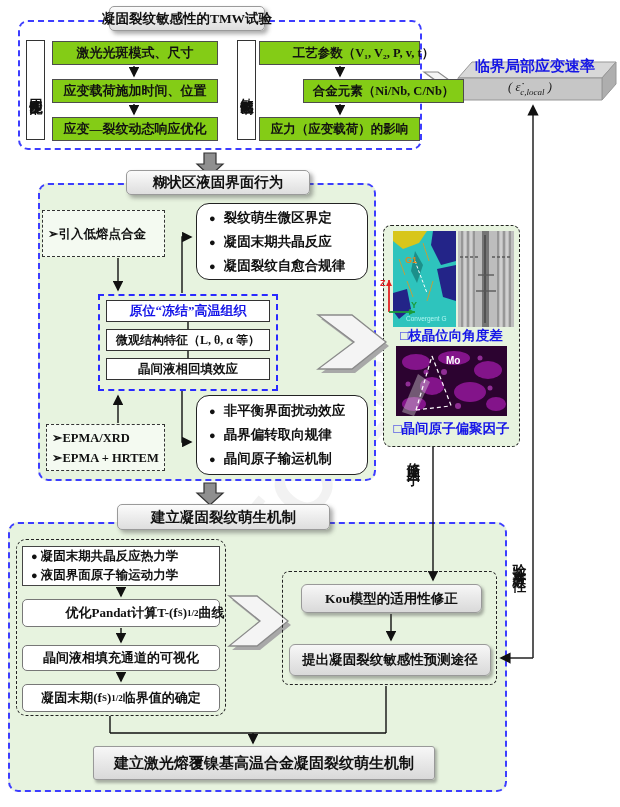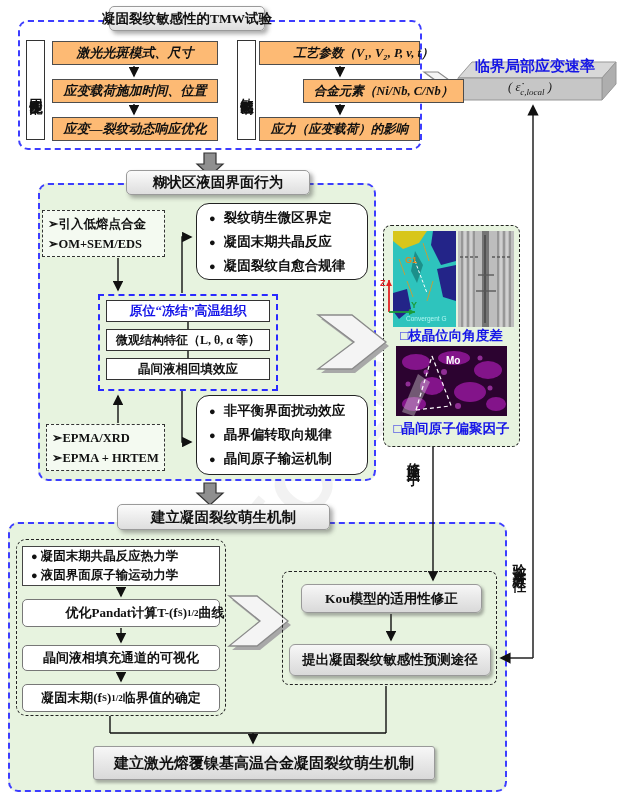--- a/index.html
+++ b/index.html
@@ -11,23 +11,23 @@
   .abs{position:absolute;}
   .sec{position:absolute;border:2px dashed #3d3dff;border-radius:10px;z-index:1;box-sizing:border-box;}
   .gray-title{
     position:absolute;background:linear-gradient(180deg,#fbfbfb,#dedede);
     border:1px solid #9a9a9a;border-radius:5px;
     box-shadow:3px 3px 4px rgba(70,70,70,.45);
     display:flex;align-items:center;justify-content:center;
     font-weight:bold;z-index:3;box-sizing:border-box;white-space:nowrap;
   }
   .gbox{
-    position:absolute;background:#fdba74;border:1.5px solid #4d4d4d;
+    position:absolute;background:#84cc16;border:1.5px solid #4d4d4d;
     display:flex;align-items:center;justify-content:center;
-    font-size:13px;font-weight:bold;z-index:3;box-sizing:border-box;white-space:nowrap;font-style:italic;
+    font-size:13px;font-weight:bold;z-index:3;box-sizing:border-box;white-space:nowrap;
   }
   .vlabel{
     position:absolute;background:#fff;border:1.5px solid #333;
     display:flex;align-items:center;justify-content:center;
     font-weight:bold;font-size:13px;z-index:3;box-sizing:border-box;
   }
   .vlabel span{writing-mode:vertical-rl;text-orientation:upright;letter-spacing:1px;}
   .dashbox{
     position:absolute;border:1.5px dashed #333;background:rgba(255,255,255,.55);
     z-index:3;font-weight:bold;font-size:12.5px;display:flex;flex-direction:column;
@@ -165,21 +165,20 @@
 
 <div class="slab-title">临界局部应变速率</div>
 <div class="slab-sym">
   <span>( ε̇</span><sub>c,local</sub><span> )</span>
 </div>
 
 <div class="gray-title" style="left:126px;top:170px;width:184px;height:25px;font-size:14.5px;">糊状区液固界面行为</div>
 
 <div class="dashbox" style="left:42px;top:210px;width:123px;height:47px;">
   <div>➢引入低熔点合金</div>
-  <div>➢OM+SEM/EDS</div>
 </div>
 
 <div class="rbullets" style="left:196px;top:203px;width:172px;height:77px;">
   <div class="row">
       <span class="dot">●</span>
       <span>裂纹萌生微区界定</span>
     </div>
   <div class="row">
       <span class="dot">●</span>
       <span>凝固末期共晶反应</span>

